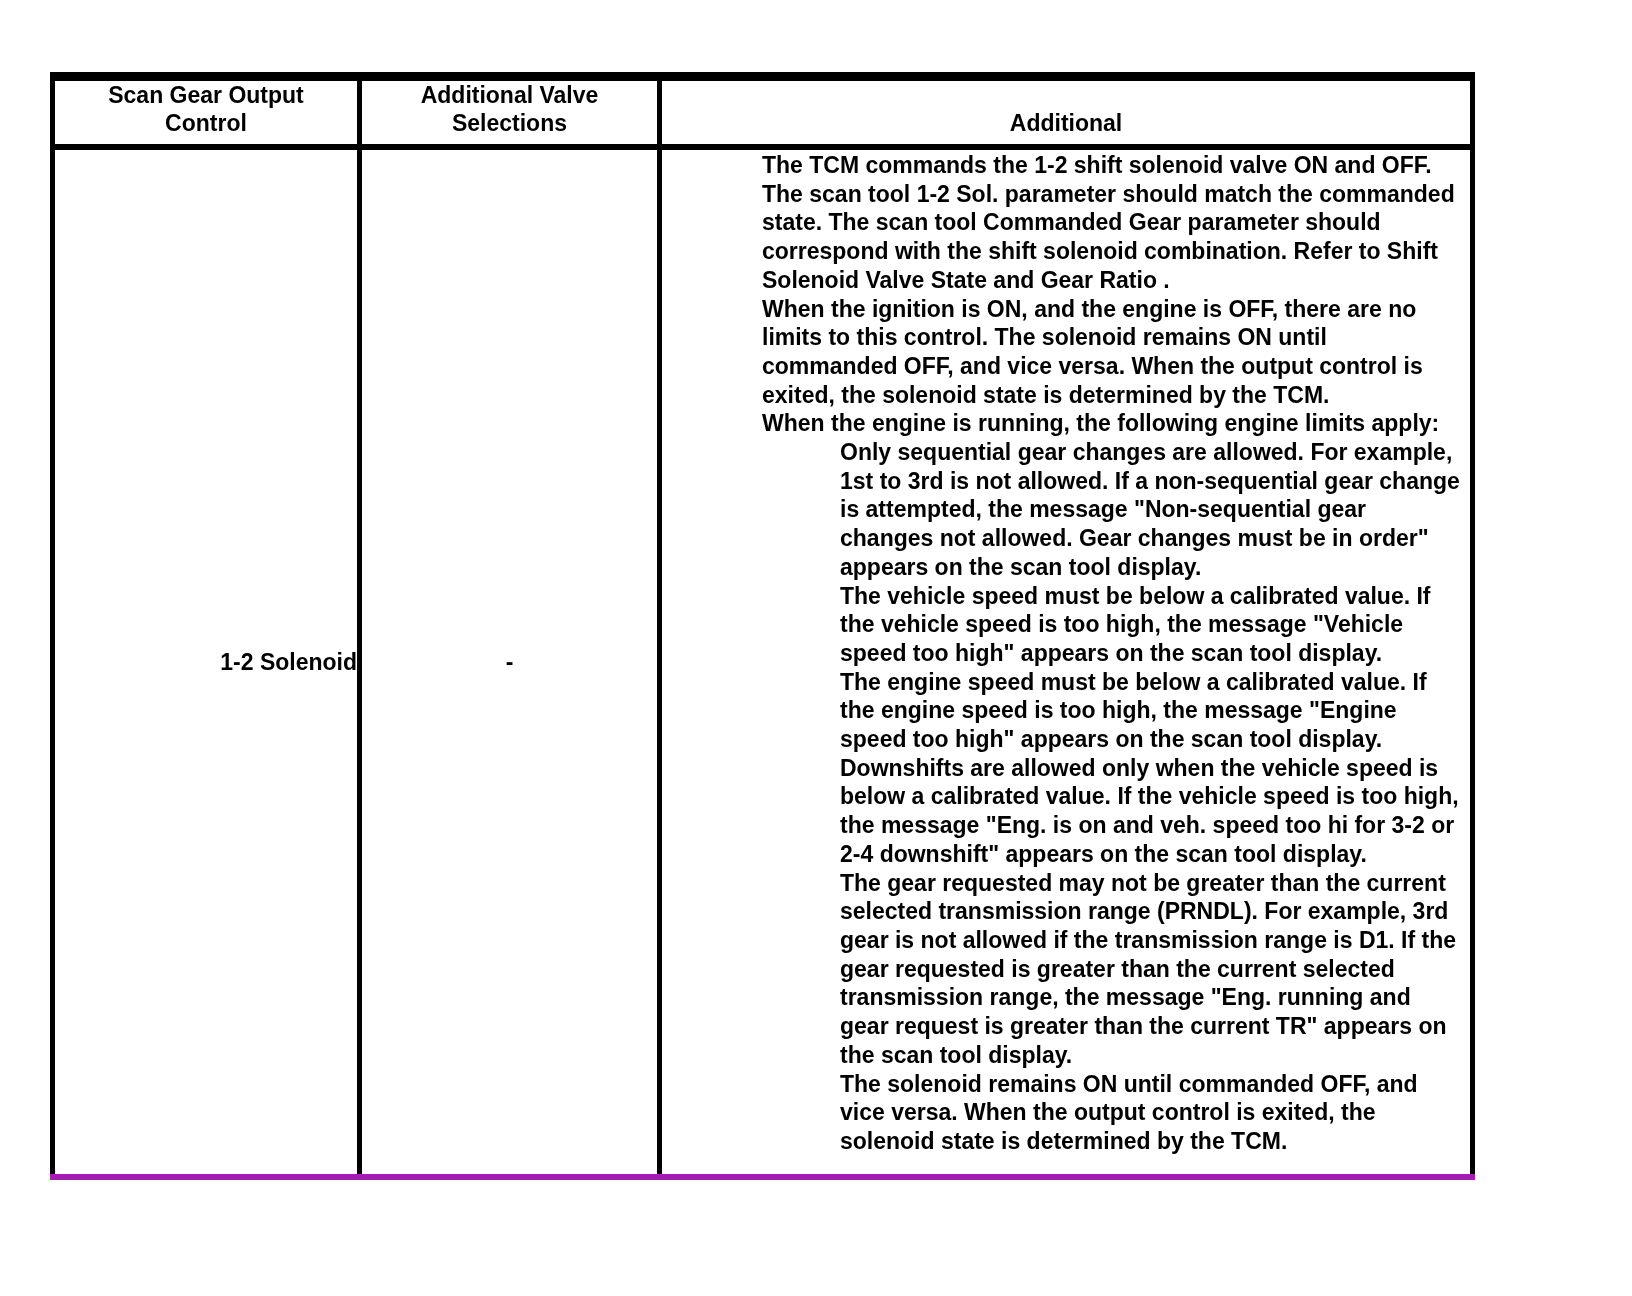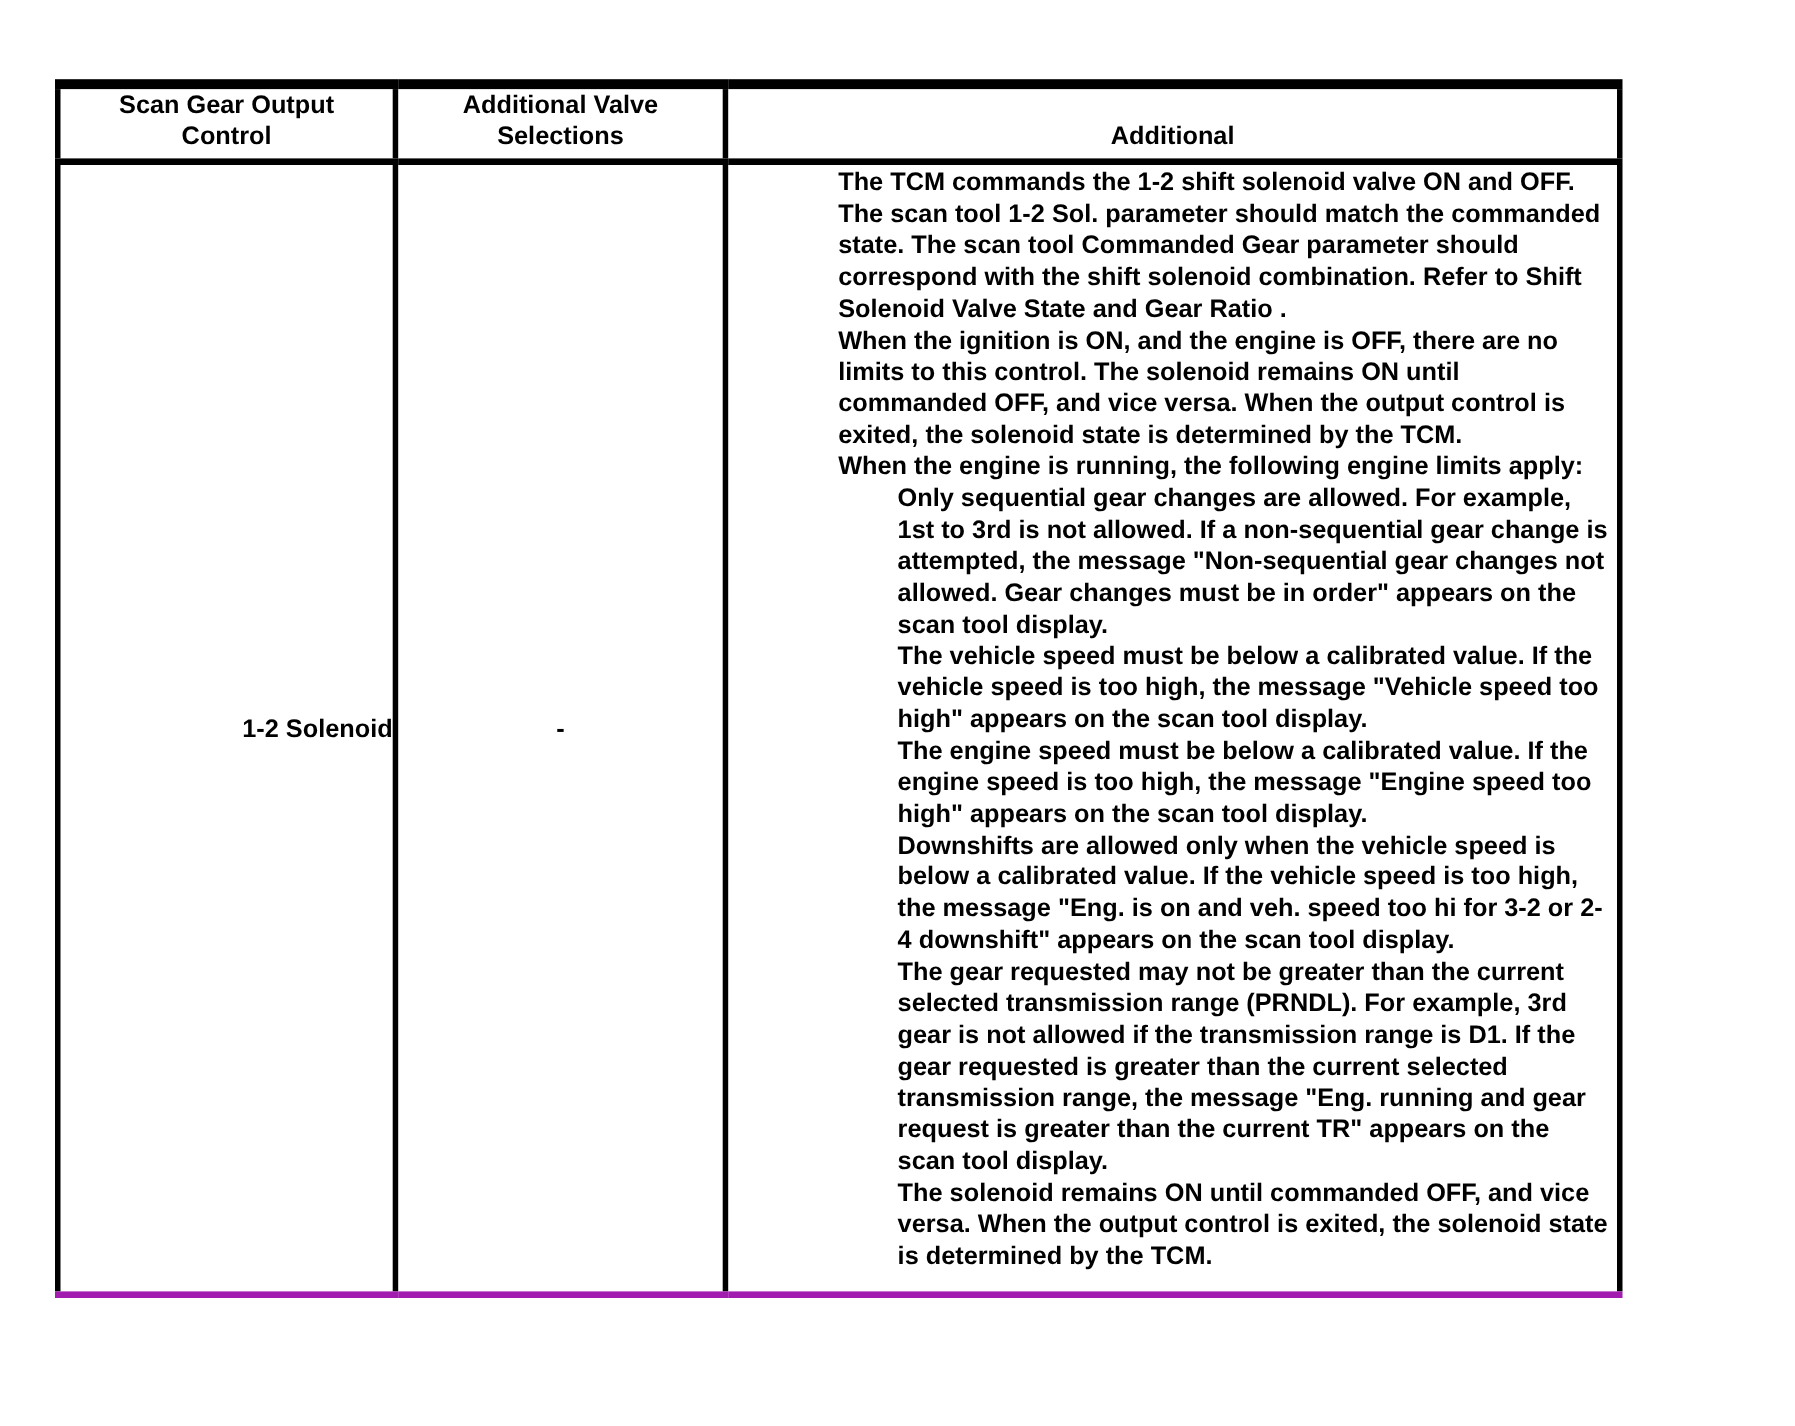--- a/index.html
+++ b/index.html
@@ -62,21 +62,21 @@
   td.cell-desc {
     vertical-align: top;
     height: 1030px;
     padding: 1px 8px 4px 100px;
     text-align: left;
   }
 
   td.cell-desc p { margin: 0; }
 
   .control-limits {
-    margin-left: 54px;
+    margin-left: 78px;
   }
 </style>
 </head>
 <body>
 
 <div class="page">
   <table class="oc-table">
     <colgroup>
       <col style="width:307px">
       <col style="width:300px">

